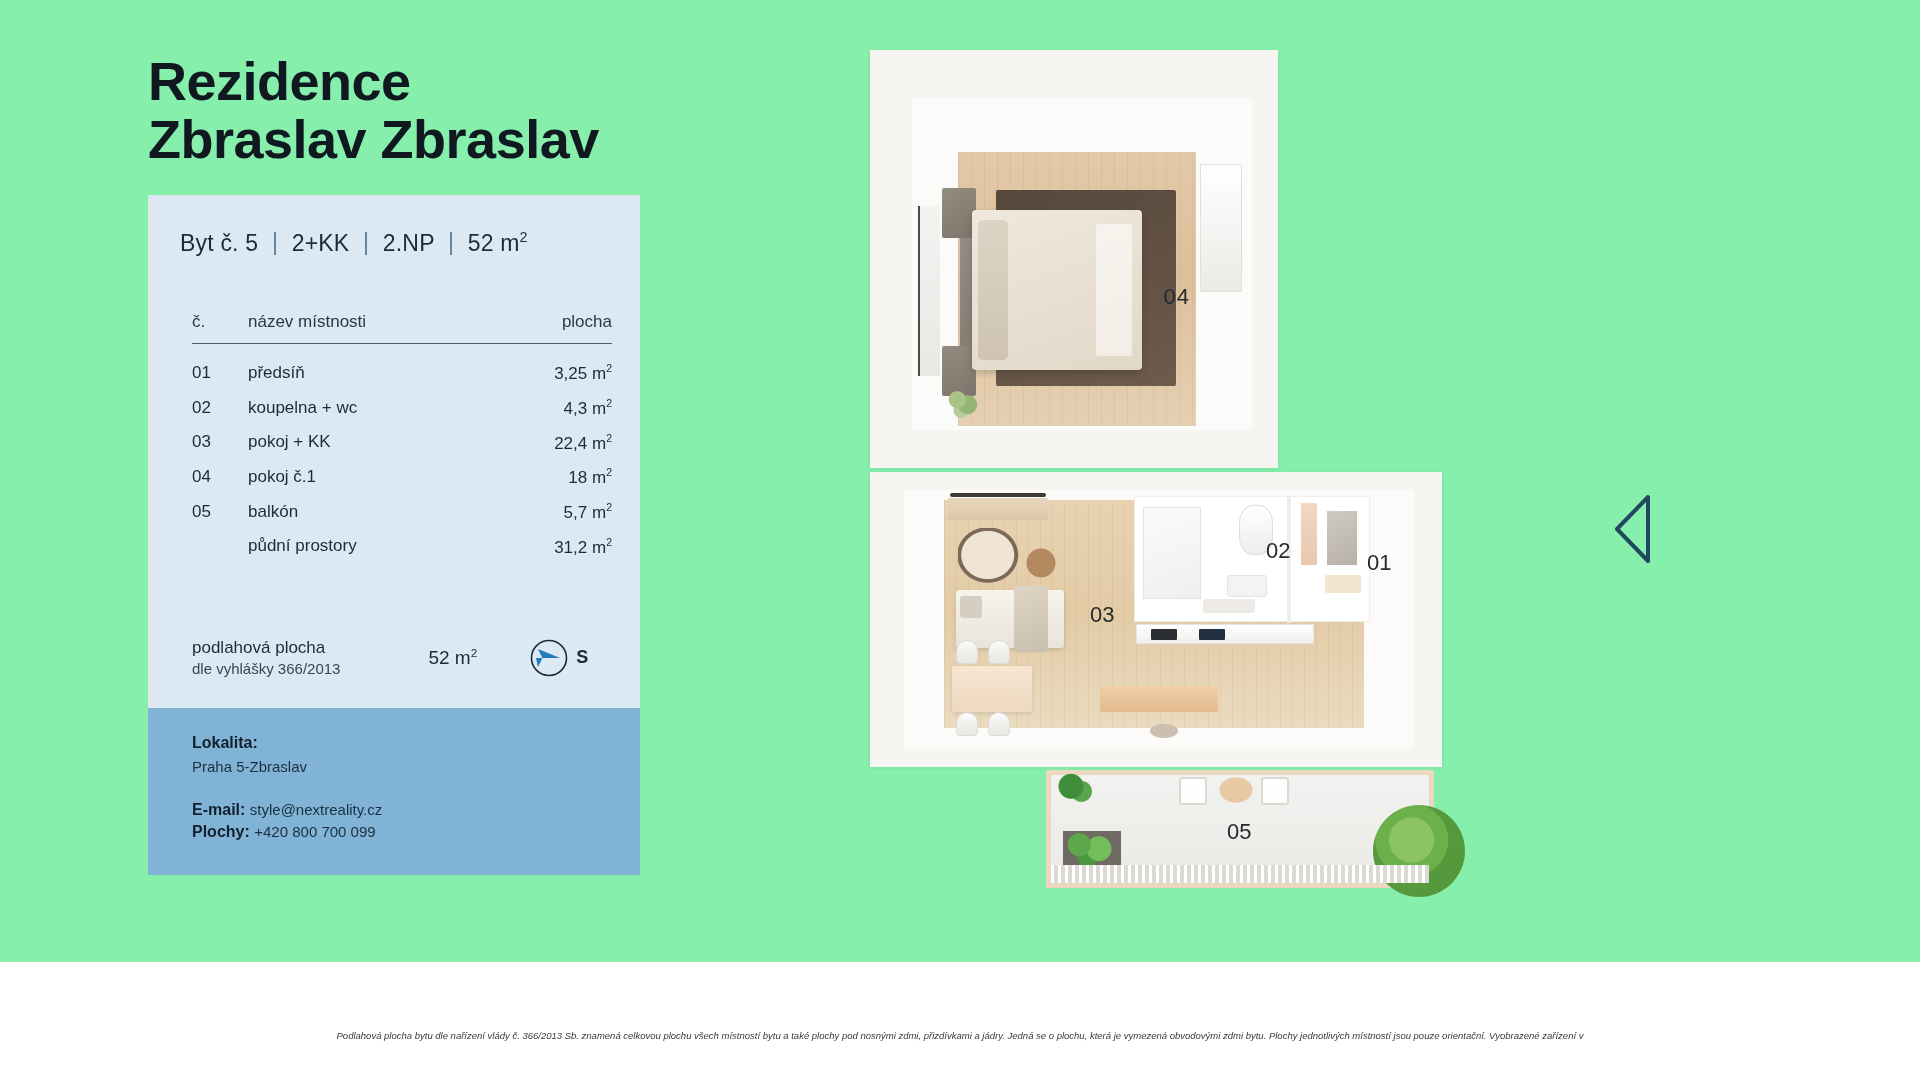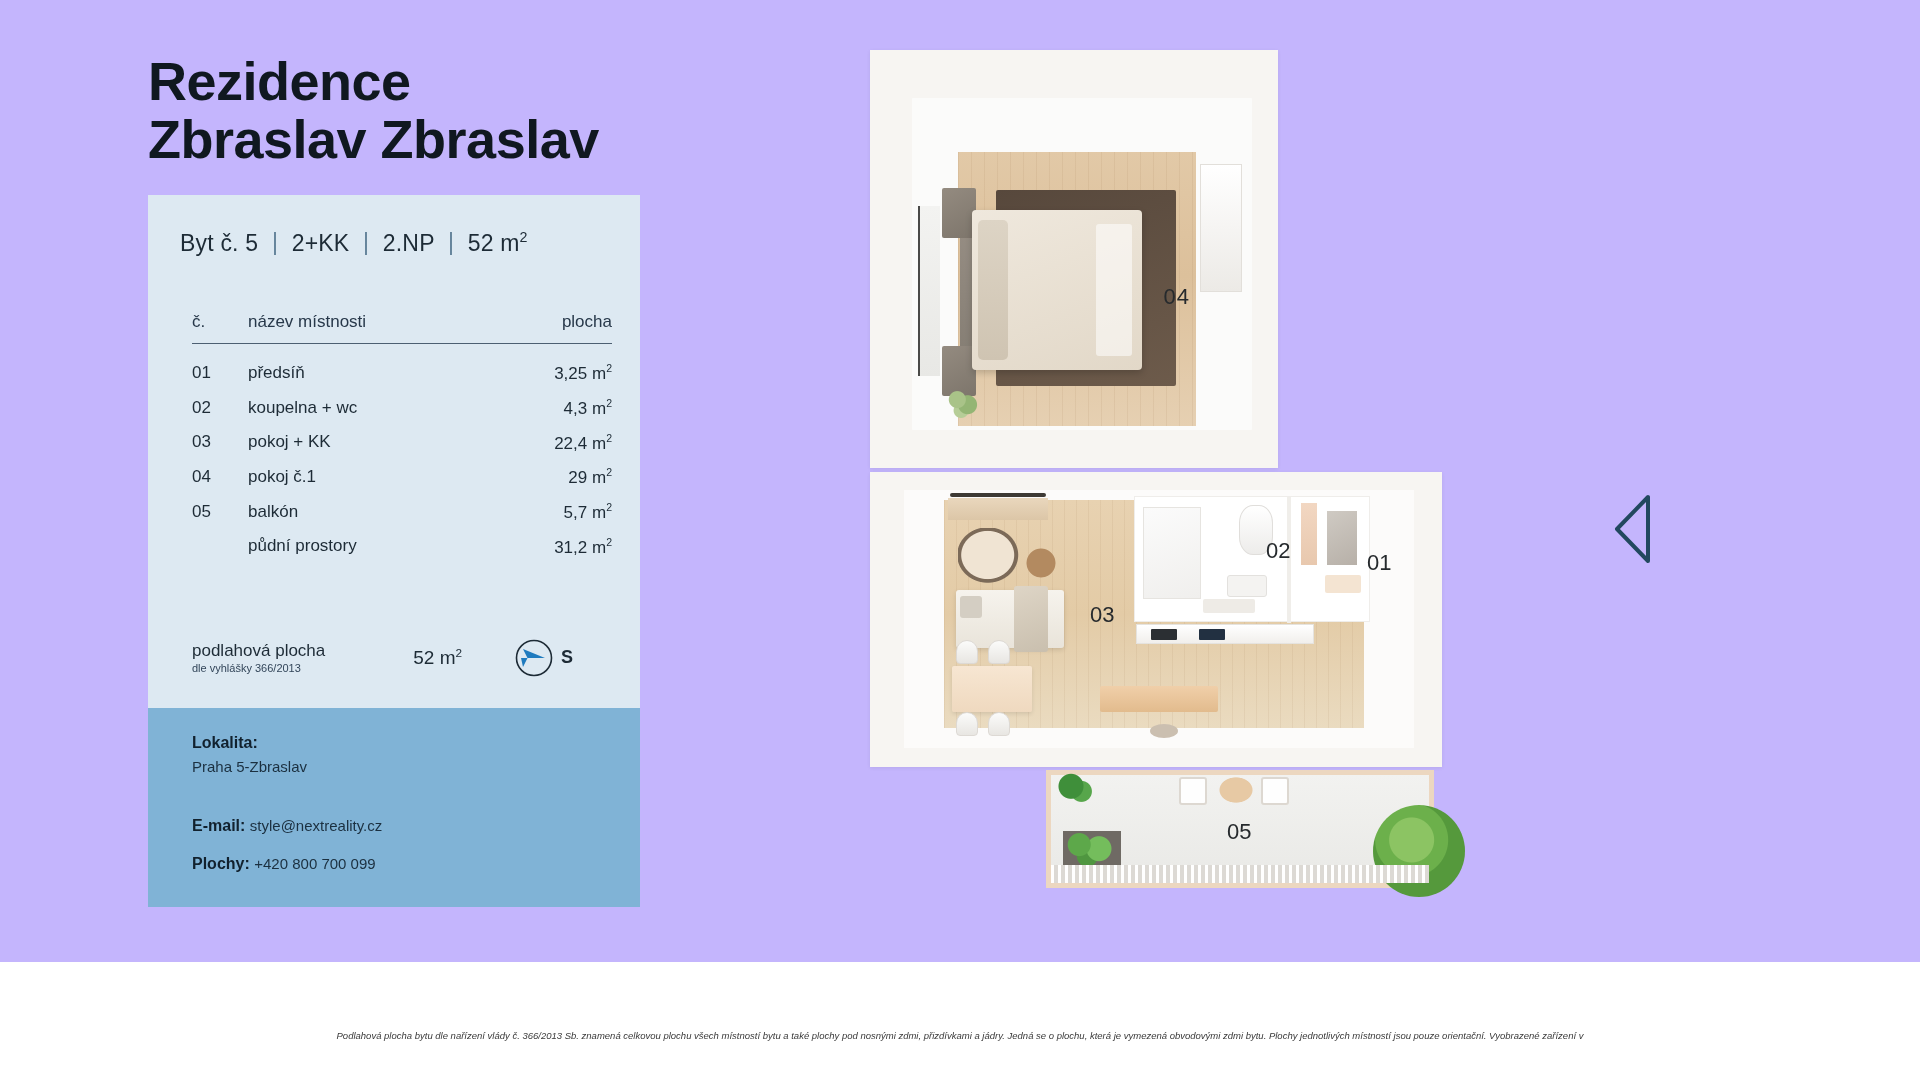--- a/index.html
+++ b/index.html
@@ -4,21 +4,21 @@
 <title>Rezidence Zahrady Zbraslav — Byt č. 5</title>
 <style>
   * { box-sizing: border-box; margin: 0; padding: 0; }
   html, body {
     width: 1920px; height: 1080px;
     background: #ffffff;
     font-family: "Liberation Sans", sans-serif;
     color: #1d2b36;
     overflow: hidden;
   }
-  .page { position: relative; width: 1920px; height: 962px; background: #c4b5fd; }
+  .page { position: relative; width: 1920px; height: 962px; background: #86efac; }
 
   
   .info-col {
     position: absolute;
     left: 148px; top: 52px;
     width: 492px;
   }
   .brand {
     font-size: 54px;
     font-weight: 700;
@@ -74,41 +74,41 @@
     display: flex;
     align-items: center;
     margin: 74px 0 0 0;
     padding: 0 30px 30px 44px;
   }
   .fa-label { flex: 0 0 auto; }
   .fa-label .fa-main {
     font-size: 17px; color: #1d2b36; line-height: 1.15;
   }
   .fa-label .fa-sub {
-    font-size: 11px; color: #33465a; margin-top: 2px;
+    font-size: 15px; color: #33465a; margin-top: 2px;
   }
   .fa-value {
     font-size: 19px; color: #1d2b36;
     margin-left: 88px; white-space: nowrap;
   }
   .fa-value sup { font-size: 0.62em; vertical-align: super; }
   .compass {
     margin-left: 52px;
     display: flex; align-items: center; gap: 7px;
   }
   .compass-letter { font-size: 18px; font-weight: 700; color: #1d2b36; }
 
   .contact-panel {
     background: #80b3d6;
     width: 492px;
     padding: 26px 32px 34px 44px;
   }
   .contact-panel .lbl { font-weight: 700; font-size: 16px; color: #11212e; }
   .contact-panel .val { font-size: 15px; color: #1b3040; }
-  .contact-line { margin-top: 20px; font-size: 16px; }
+  .contact-line { margin-top: 4px; font-size: 16px; }
   .contact-gap { height: 22px; }
 
   
   .plan-stage {
     position: absolute;
     left: 870px; top: 40px;
     width: 740px; height: 950px;
   }
 
   
@@ -452,21 +452,21 @@
             <td class="c-area"><span>4,3 m</span><sup>2</sup></td>
           </tr>
           <tr>
             <td class="c-num">03</td>
             <td>pokoj + KK</td>
             <td class="c-area"><span>22,4 m</span><sup>2</sup></td>
           </tr>
           <tr>
             <td class="c-num">04</td>
             <td>pokoj č.1</td>
-            <td class="c-area"><span>29 m</span><sup>2</sup></td>
+            <td class="c-area"><span>18 m</span><sup>2</sup></td>
           </tr>
           <tr>
             <td class="c-num">05</td>
             <td>balkón</td>
             <td class="c-area"><span>5,7 m</span><sup>2</sup></td>
           </tr>
           <tr>
             <td class="c-num"></td>
             <td>půdní prostory</td>
             <td class="c-area"><span>31,2 m</span><sup>2</sup></td>

